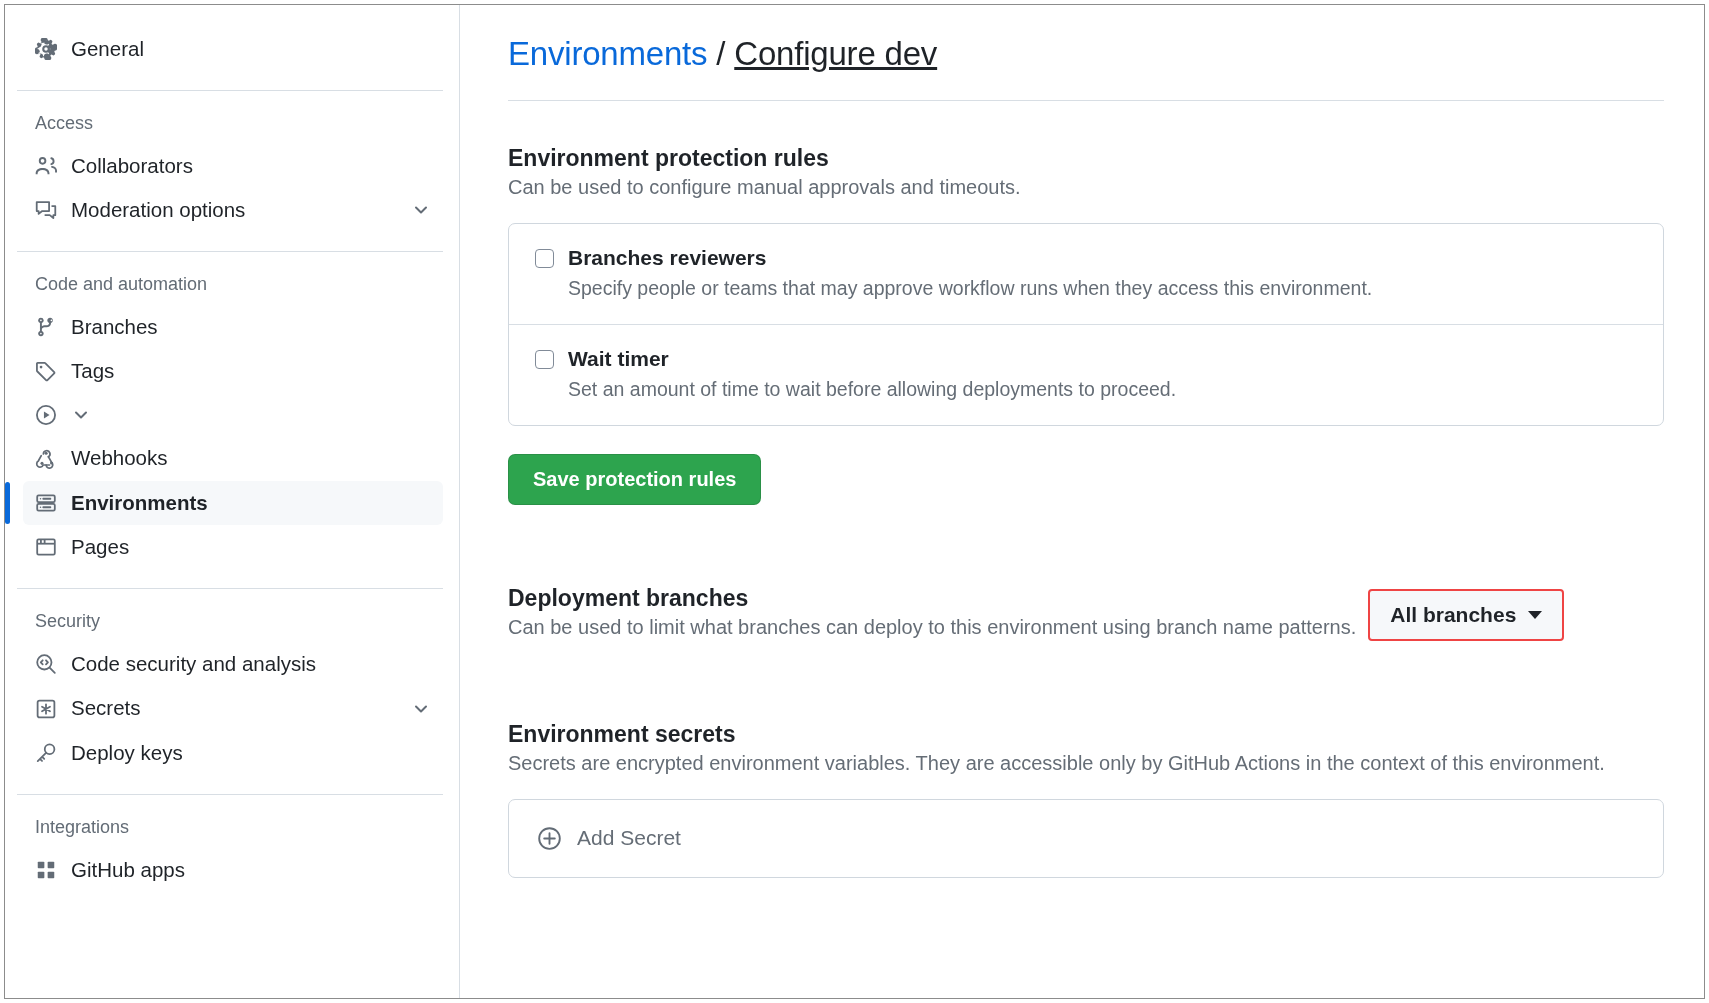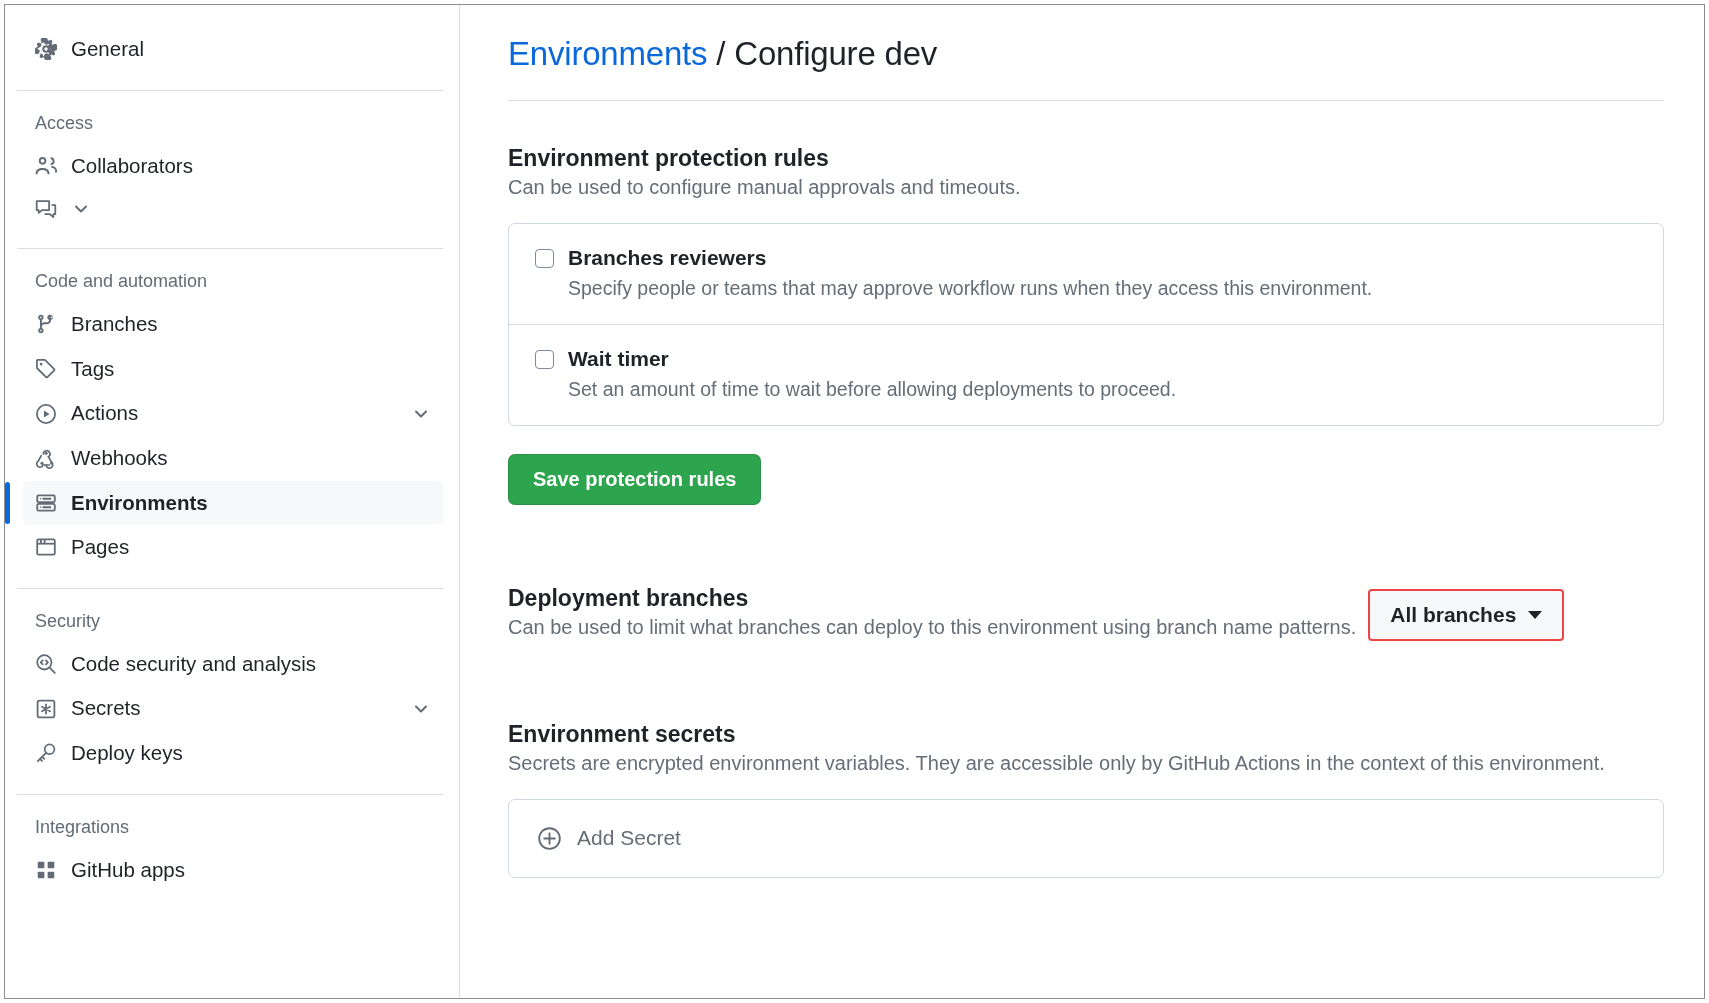--- a/index.html
+++ b/index.html
@@ -96,21 +96,21 @@
   }
   .breadcrumb {
     font-size: 33px;
     line-height: 1.25;
     font-weight: normal;
     letter-spacing: -0.2px;
     padding-top: 6px;
   }
   .breadcrumb .crumb-link { color: #0969da; cursor: pointer; }
   .breadcrumb .crumb-sep { color: #1F2328; }
-  .breadcrumb .crumb-current { color: #1F2328; }
+  .breadcrumb .crumb-current { color: #1F2328; text-decoration: underline; }
   .head-rule {
     height: 1px;
     background: #d8dee4;
     margin: 26px 0 0 0;
   }
 
   .section { margin-top: 44px; }
   .section-heading {
     font-size: 23px;
     font-weight: bold;
@@ -245,20 +245,21 @@
             </span>
             <span class="label">Collaborators</span>
           </li>
           <li class="nav-item">
             <span class="nav-icon">
               <svg width="22" height="22" viewBox="0 0 16 16" fill="none" stroke="currentColor" stroke-width="1.3" stroke-linejoin="round">
                 <path d="M1.25 2.25h9v6.5h-5l-2.6 2.1v-2.1h-1.4z"></path>
                 <path d="M12 5.25h2.75v6.5h-1.4v2.1l-2.6-2.1H7"></path>
               </svg>
             </span>
+            <span class="label">Moderation options</span>
             <span class="chevron">
               <svg width="20" height="20" viewBox="0 0 16 16" fill="none" stroke="currentColor" stroke-width="1.6" stroke-linecap="round" stroke-linejoin="round">
                 <path d="m4 6 4 4 4-4"></path>
               </svg>
             </span>
           </li>
         </ul>
         <div class="divider"></div>
         <div class="section-title">Code and automation</div>
         <ul class="nav-list">
@@ -279,21 +280,20 @@
             </span>
             <span class="label">Tags</span>
           </li>
           <li class="nav-item">
             <span class="nav-icon">
               <svg width="22" height="22" viewBox="0 0 16 16" fill="none" stroke="currentColor" stroke-width="1.3">
                 <circle cx="8" cy="8" r="6.6"></circle>
                 <path d="M6.5 5.4 10.6 8l-4.1 2.6z" fill="currentColor" stroke="none"></path>
               </svg>
             </span>
-            <span class="label">Actions</span>
             <span class="chevron">
               <svg width="20" height="20" viewBox="0 0 16 16" fill="none" stroke="currentColor" stroke-width="1.6" stroke-linecap="round" stroke-linejoin="round">
                 <path d="m4 6 4 4 4-4"></path>
               </svg>
             </span>
           </li>
           <li class="nav-item">
             <span class="nav-icon">
               <svg width="22" height="22" viewBox="0 0 16 16" fill="none" stroke="currentColor" stroke-width="1.25" stroke-linecap="round">
                 <path d="M6.1 5.1a2.4 2.4 0 1 1 3.6 2.05"></path>

